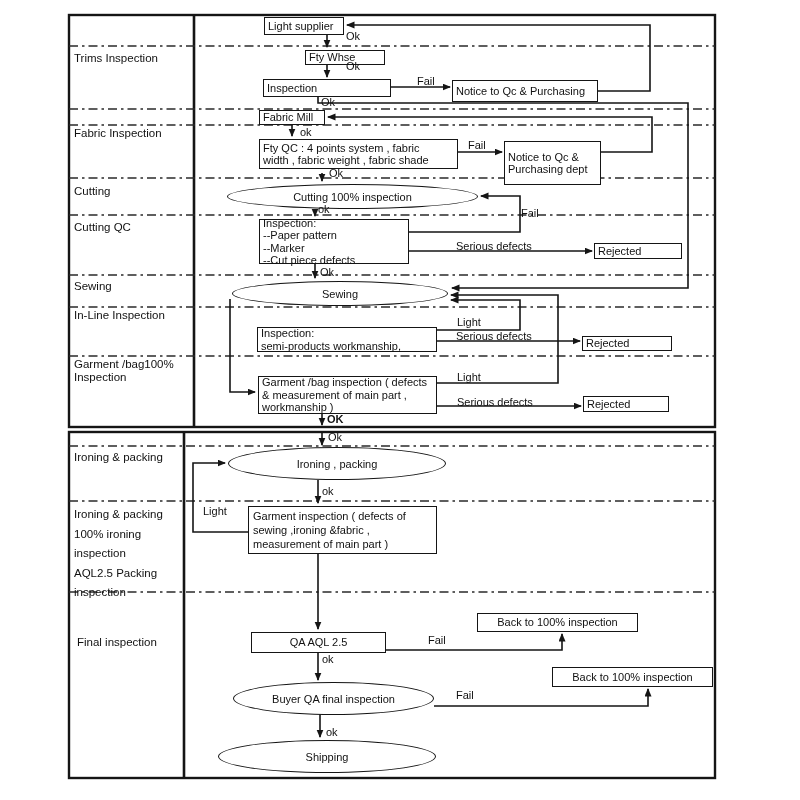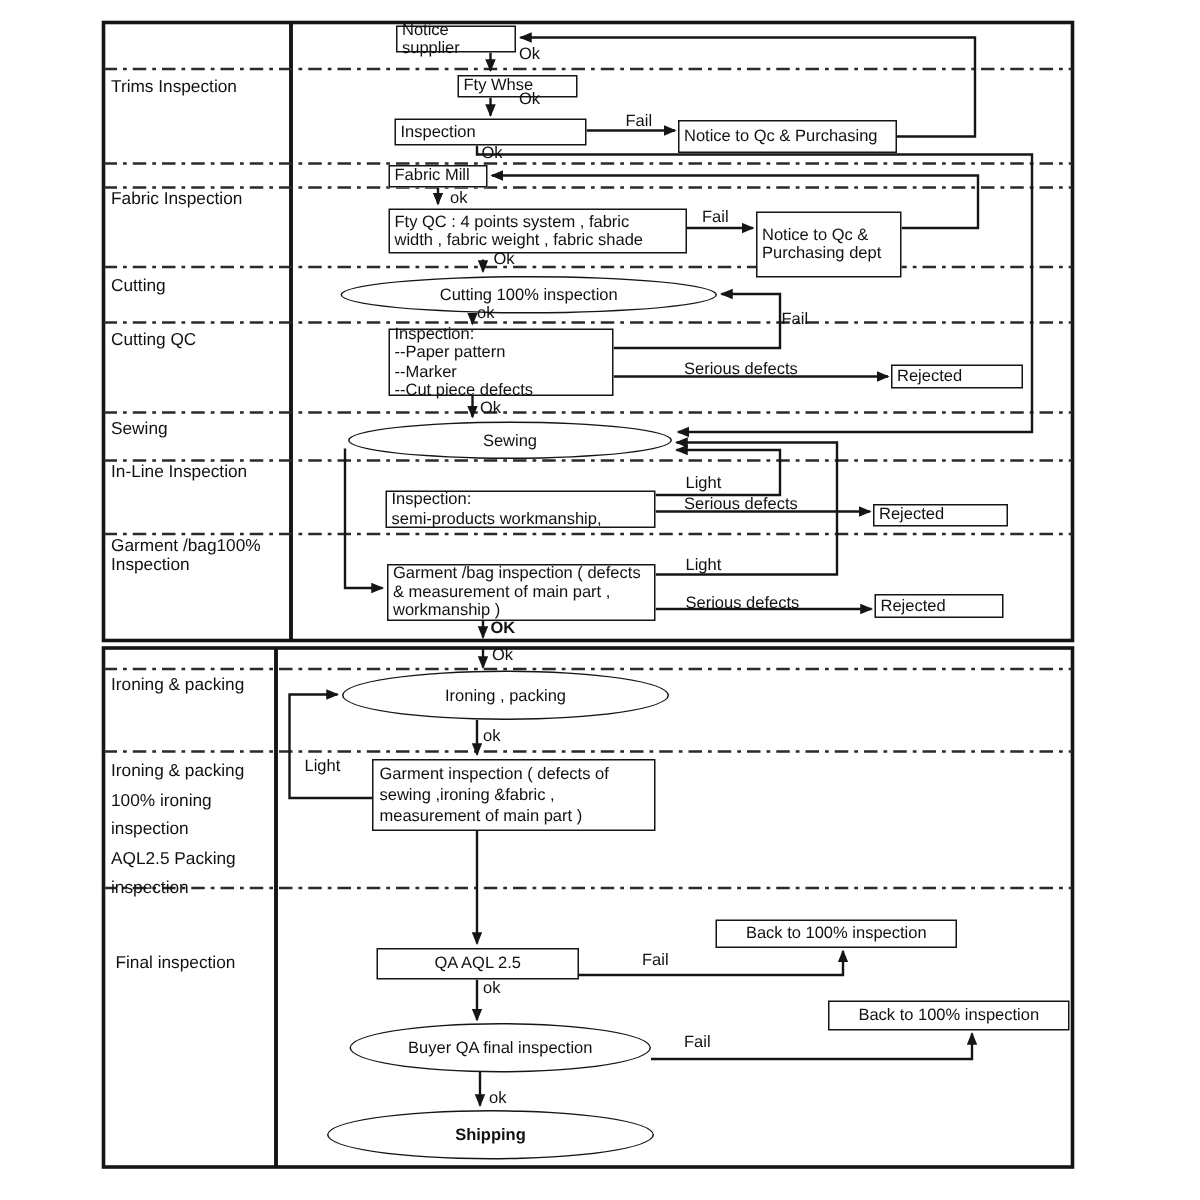--- a/index.html
+++ b/index.html
@@ -90,21 +90,21 @@
   <div class="stage" style="left:74px;top:358px;line-height:13px;">Garment /bag100%
 Inspection</div>
   <div class="stage" style="left:74px;top:450px;">Ironing &amp; packing</div>
   <div class="stage" style="left:74px;top:505px;line-height:19.5px;">Ironing &amp; packing
 100% ironing
 inspection
 AQL2.5 Packing
 inspection</div>
   <div class="stage" style="left:77px;top:635px;">Final inspection</div>
 
-  <div class="box" style="left:264px;top:17px;width:80px;height:18px;">Notice supplier</div>
+  <div class="box" style="left:264px;top:17px;width:80px;height:18px;">Light supplier</div>
   <div class="box" style="left:305px;top:50px;width:80px;height:15px;">Fty Whse</div>
   <div class="box" style="left:263px;top:79px;width:128px;height:18px;">Inspection</div>
   <div class="box" style="left:452px;top:80px;width:146px;height:22px;">Notice to Qc &amp; Purchasing</div>
   <div class="box" style="left:259px;top:110px;width:66px;height:15px;">Fabric Mill</div>
   <div class="box" style="left:259px;top:139px;width:199px;height:30px;">Fty QC : 4 points system , fabric
 width , fabric weight , fabric shade</div>
   <div class="box" style="left:504px;top:141px;width:97px;height:44px;">Notice to Qc &amp;
 Purchasing dept</div>
   <div class="box" style="left:259px;top:219px;width:150px;height:45px;">Inspection:
 --Paper pattern
@@ -122,21 +122,21 @@
 sewing ,ironing &amp;fabric ,
 measurement of main part )</div>
   <div class="box center" style="left:251px;top:632px;width:135px;height:21px;">QA AQL 2.5</div>
   <div class="box center" style="left:477px;top:613px;width:161px;height:19px;">Back to 100% inspection</div>
   <div class="box center" style="left:552px;top:667px;width:161px;height:20px;">Back to 100% inspection</div>
 
   <div class="ellipse" style="left:227px;top:184px;width:251px;height:25px;">Cutting 100% inspection</div>
   <div class="ellipse" style="left:232px;top:281px;width:216px;height:25px;">Sewing</div>
   <div class="ellipse" style="left:228px;top:447px;width:218px;height:33px;">Ironing , packing</div>
   <div class="ellipse" style="left:233px;top:682px;width:201px;height:33px;">Buyer QA final inspection</div>
-  <div class="ellipse" style="left:218px;top:740px;width:218px;height:33px;font-weight:bold;">Shipping</div>
+  <div class="ellipse" style="left:218px;top:740px;width:218px;height:33px;">Shipping</div>
 
   <div class="elabel" style="left:346px;top:30px;">Ok</div>
   <div class="elabel" style="left:346px;top:60px;">Ok</div>
   <div class="elabel" style="left:417px;top:75px;">Fail</div>
   <div class="elabel" style="left:321px;top:96px;">Ok</div>
   <div class="elabel" style="left:300px;top:126px;">ok</div>
   <div class="elabel" style="left:468px;top:139px;">Fail</div>
   <div class="elabel" style="left:329px;top:167px;">Ok</div>
   <div class="elabel" style="left:318px;top:203px;">ok</div>
   <div class="elabel" style="left:521px;top:207px;">Fail</div>

